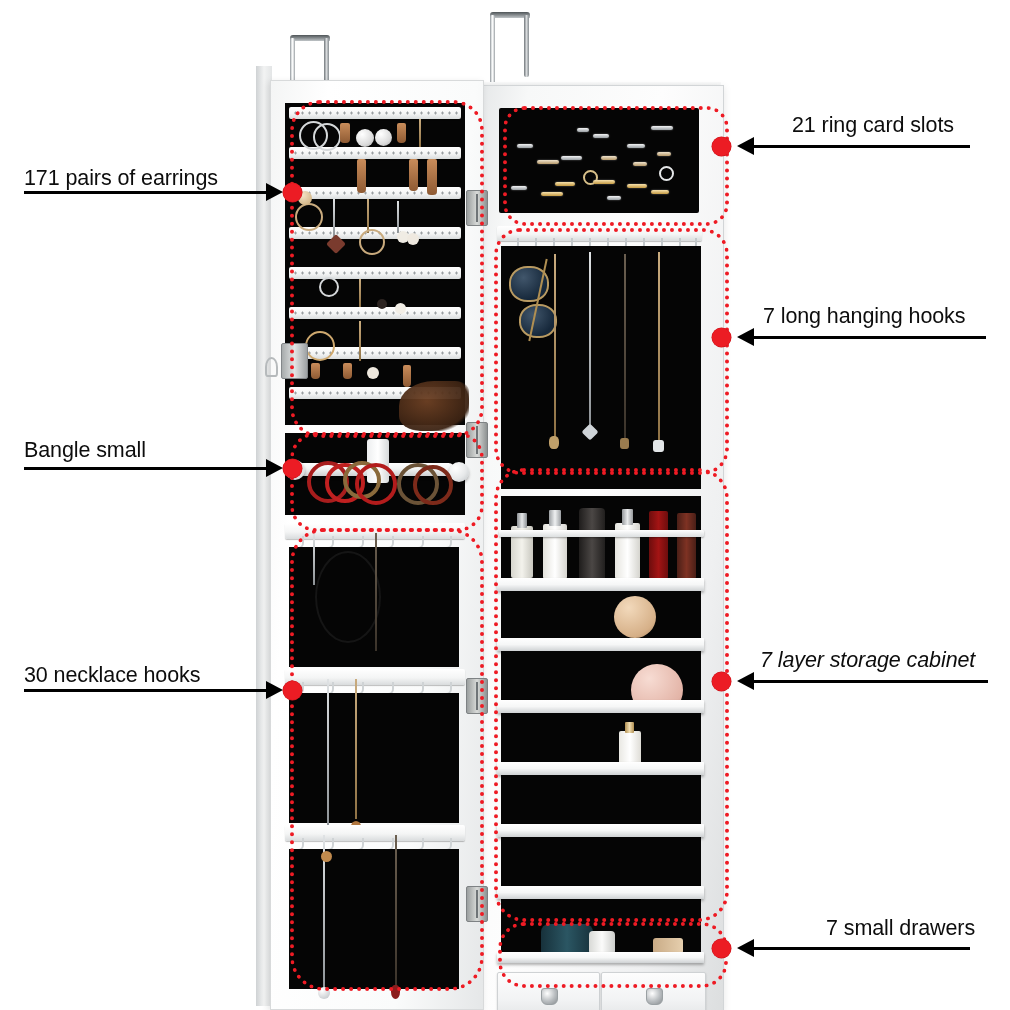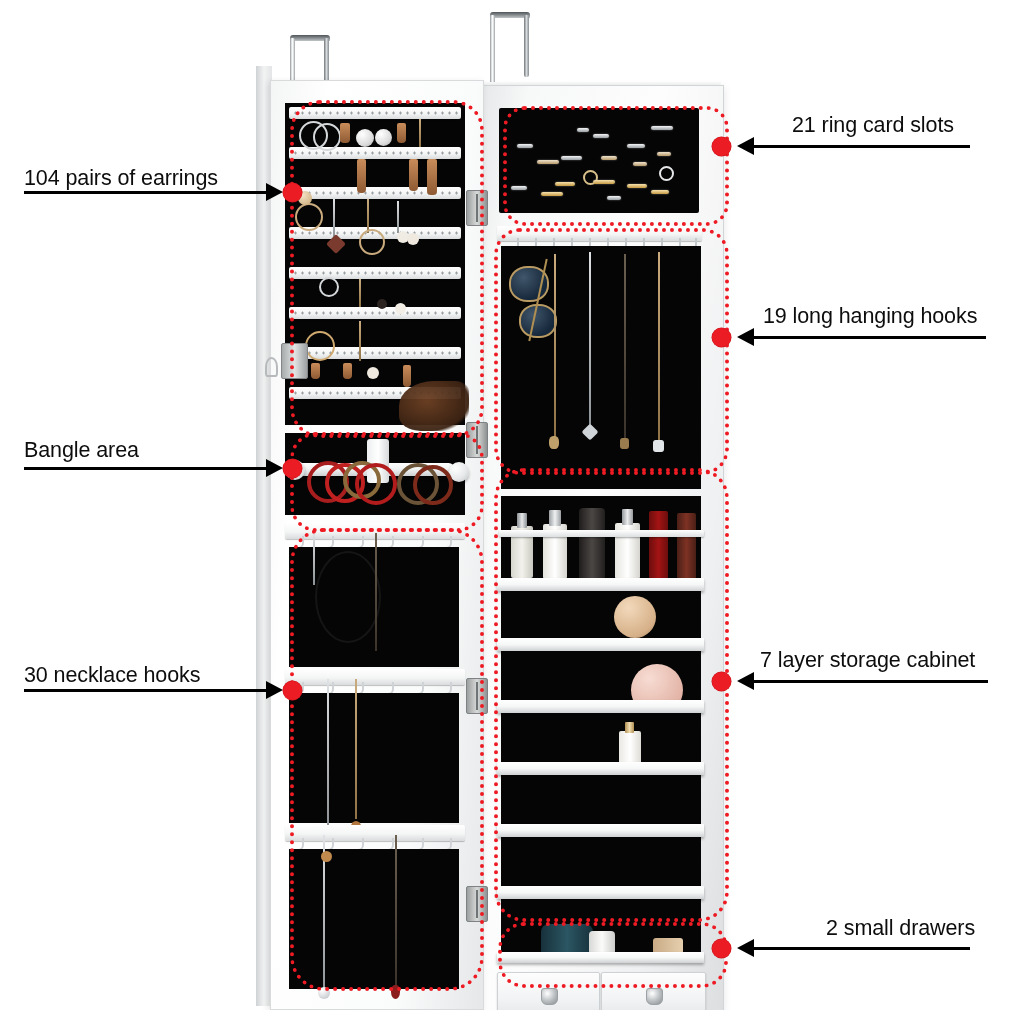--- a/index.html
+++ b/index.html
@@ -483,61 +483,61 @@
 
   <div class="region" style="left:290px;top:100px;width:186px;height:330px;border-radius:30px;"></div>
   <div class="region" style="left:290px;top:432px;width:186px;height:92px;border-radius:26px;"></div>
   <div class="region" style="left:290px;top:528px;width:186px;height:455px;border-radius:34px;"></div>
   <div class="region" style="left:503px;top:106px;width:218px;height:112px;border-radius:22px;"></div>
   <div class="region" style="left:494px;top:228px;width:227px;height:239px;border-radius:26px;"></div>
   <div class="region" style="left:494px;top:468px;width:227px;height:446px;border-radius:30px;"></div>
   <div class="region" style="left:498px;top:922px;width:222px;height:58px;border-radius:26px;"></div>
 
   <div class="callout">
-    <div class="txt" style="left:24px;top:168px;">104 pairs of earrings</div>
+    <div class="txt" style="left:24px;top:168px;">171 pairs of earrings</div>
     <div class="arrow-line" style="left:24px;top:191px;width:244px;"></div>
     <div class="arrow-head right" style="left:266px;top:183px;"></div>
   </div>
   <div class="dot" style="left:283px;top:183px;"></div>
 
   <div class="callout">
-    <div class="txt" style="left:24px;top:440px;">Bangle area</div>
+    <div class="txt" style="left:24px;top:440px;">Bangle small</div>
     <div class="arrow-line" style="left:24px;top:467px;width:244px;"></div>
     <div class="arrow-head right" style="left:266px;top:459px;"></div>
   </div>
   <div class="dot" style="left:283px;top:459px;"></div>
 
   <div class="callout">
     <div class="txt" style="left:24px;top:665px;">30 necklace hooks</div>
     <div class="arrow-line" style="left:24px;top:689px;width:244px;"></div>
     <div class="arrow-head right" style="left:266px;top:681px;"></div>
   </div>
   <div class="dot" style="left:283px;top:681px;"></div>
 
   <div class="callout">
     <div class="txt" style="left:792px;top:115px;">21 ring card slots</div>
     <div class="arrow-line" style="left:754px;top:145px;width:216px;"></div>
     <div class="arrow-head left" style="left:737px;top:137px;"></div>
   </div>
   <div class="dot" style="left:712px;top:137px;"></div>
 
   <div class="callout">
-    <div class="txt" style="left:763px;top:306px;">19 long hanging hooks</div>
+    <div class="txt" style="left:763px;top:306px;">7 long hanging hooks</div>
     <div class="arrow-line" style="left:754px;top:336px;width:232px;"></div>
     <div class="arrow-head left" style="left:737px;top:328px;"></div>
   </div>
   <div class="dot" style="left:712px;top:328px;"></div>
 
   <div class="callout">
-    <div class="txt" style="left:760px;top:650px;">7 layer storage cabinet</div>
+    <div class="txt" style="left:760px;top:650px;font-style:italic;">7 layer storage cabinet</div>
     <div class="arrow-line" style="left:754px;top:680px;width:234px;"></div>
     <div class="arrow-head left" style="left:737px;top:672px;"></div>
   </div>
   <div class="dot" style="left:712px;top:672px;"></div>
 
   <div class="callout">
-    <div class="txt" style="left:826px;top:918px;">2 small drawers</div>
+    <div class="txt" style="left:826px;top:918px;">7 small drawers</div>
     <div class="arrow-line" style="left:754px;top:947px;width:216px;"></div>
     <div class="arrow-head left" style="left:737px;top:939px;"></div>
   </div>
   <div class="dot" style="left:712px;top:939px;"></div>
 
 </div>
 
 </body></html>

